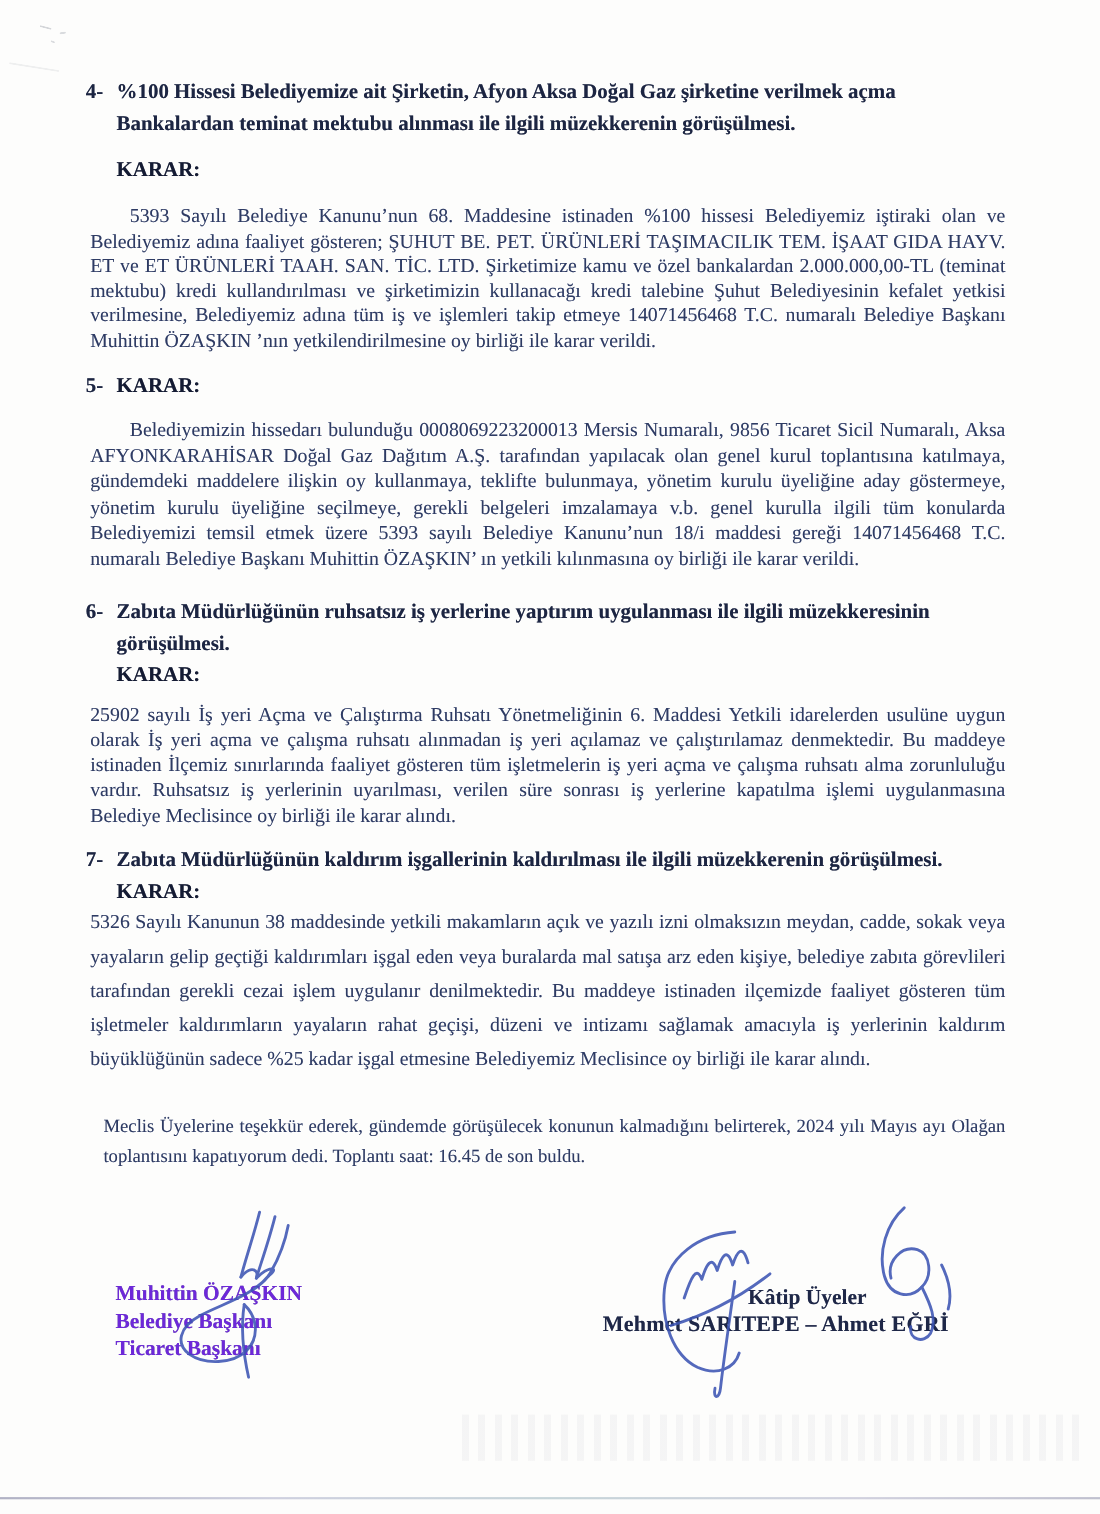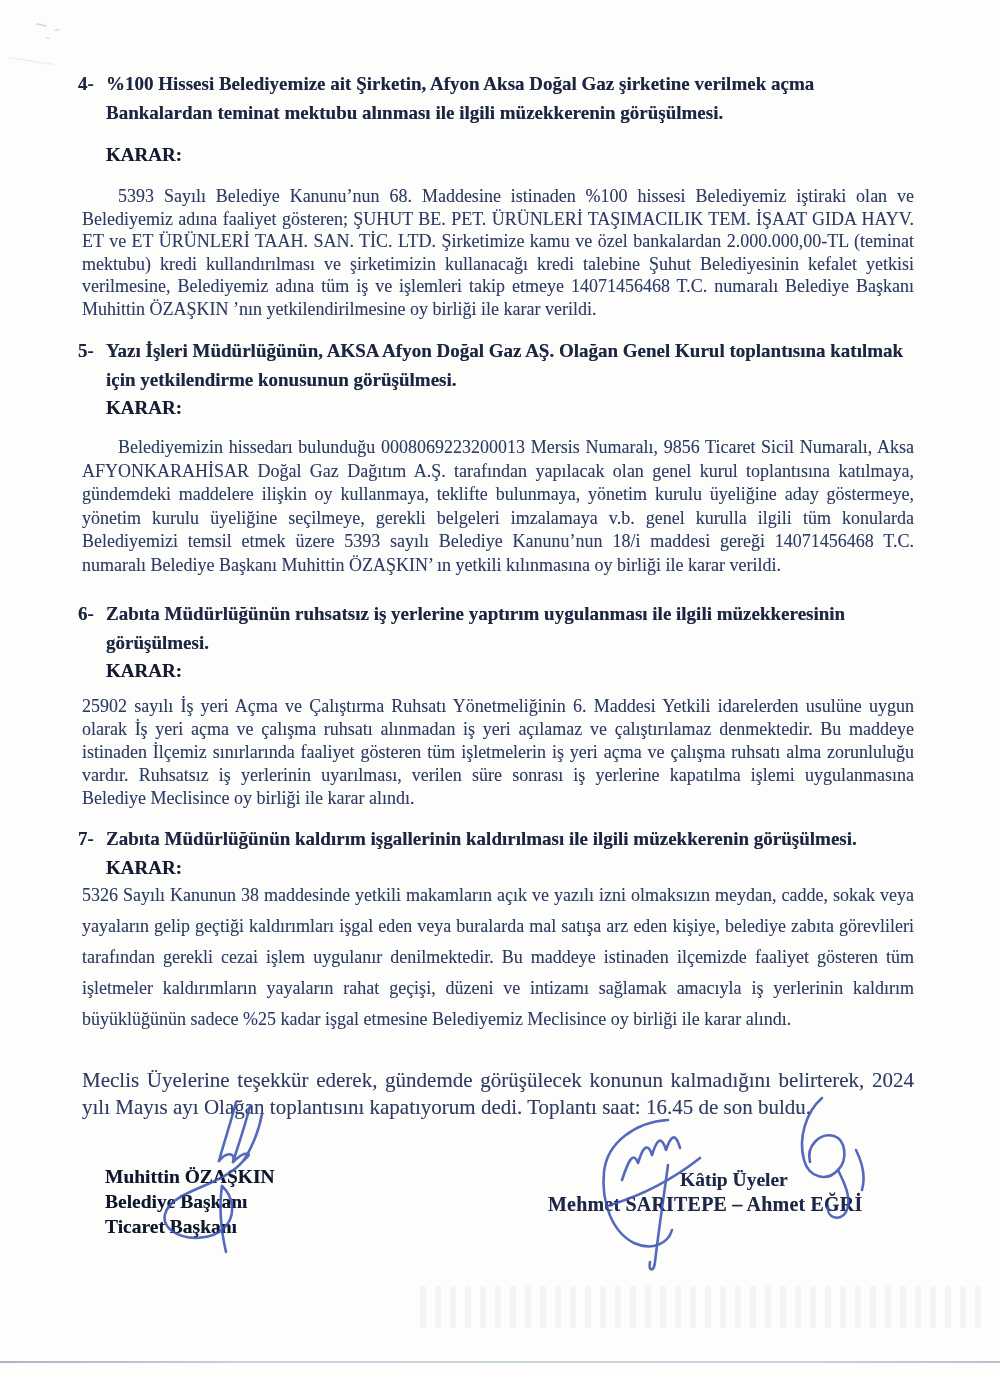--- a/index.html
+++ b/index.html
@@ -51,32 +51,32 @@
   .s4 .body{line-height:22.5px;margin-top:18px;}
   .s4 .karar{margin-top:16px;}
   .s5 .body{line-height:23.5px;margin-top:16px;}
   .s6 .body{line-height:23px;margin-top:12px;}
   .s7 .body{line-height:31px;}
   .s4{margin-bottom:17px;}
   .s5{margin-bottom:23px;}
   .s6{margin-bottom:15px;}
   .s7{margin-bottom:0;}
   .closing{
-    font-size:21px;
+    font-size:17px;
     line-height:27px;
     text-align:justify;
-    margin:32px 0 0 0;
+    margin:32px 0 0 12px;
     color:#2e3b63;
     text-shadow:0 0 .6px rgba(50,70,130,.35);
   }
   .sig-row{position:absolute;left:0;top:1164px;width:1000px;}
   .sig-left{
     position:absolute;left:105px;top:0;
     font-weight:700;font-size:19.5px;line-height:25px;
-    color:#0f172a;
+    color:#6d28d9;
     text-shadow:0 0 .5px rgba(20,30,70,.5);
   }
   .sig-right{
     position:absolute;left:548px;top:4px;width:340px;
     font-weight:700;color:#1e2747;
     text-shadow:0 0 .5px rgba(20,30,70,.5);
   }
   .sig-right .katip{font-size:19.5px;line-height:24px;padding-left:132px;}
   .sig-right .names{font-size:20px;line-height:25px;letter-spacing:.2px;}
   .signature-layer{position:absolute;left:0;top:0;pointer-events:none;}
@@ -114,21 +114,20 @@
       </div>
       <div>
         <span class="karar">KARAR:</span>
       </div>
       <p class="body indent">5393 Sayılı Belediye Kanunu’nun 68. Maddesine istinaden %100 hissesi Belediyemiz iştiraki olan ve Belediyemiz adına faaliyet gösteren; ŞUHUT BE. PET. ÜRÜNLERİ TAŞIMACILIK TEM. İŞAAT GIDA HAYV. ET ve ET ÜRÜNLERİ TAAH. SAN. TİC. LTD. Şirketimize kamu ve özel bankalardan 2.000.000,00-TL (teminat mektubu) kredi kullandırılması ve şirketimizin kullanacağı kredi talebine Şuhut Belediyesinin kefalet yetkisi verilmesine, Belediyemiz adına tüm iş ve işlemleri takip etmeye 14071456468 T.C. numaralı Belediye Başkanı Muhittin ÖZAŞKIN ’nın yetkilendirilmesine oy birliği ile karar verildi.</p>
     </section>
 
     <section class="item s5">
       <div class="item-title">
         <span class="item-num">5-</span>
-        <span>Yazı İşleri Müdürlüğünün, AKSA Afyon Doğal Gaz AŞ. Olağan Genel Kurul toplantısına katılmak için yetkilendirme konusunun görüşülmesi.</span>
       </div>
       <div>
         <span class="karar">KARAR:</span>
       </div>
       <p class="body indent">Belediyemizin hissedarı bulunduğu 0008069223200013 Mersis Numaralı, 9856 Ticaret Sicil Numaralı, Aksa AFYONKARAHİSAR Doğal Gaz Dağıtım A.Ş. tarafından yapılacak olan genel kurul toplantısına katılmaya, gündemdeki maddelere ilişkin oy kullanmaya, teklifte bulunmaya, yönetim kurulu üyeliğine aday göstermeye, yönetim kurulu üyeliğine seçilmeye, gerekli belgeleri imzalamaya v.b. genel kurulla ilgili tüm konularda Belediyemizi temsil etmek üzere 5393 sayılı Belediye Kanunu’nun 18/i maddesi gereği 14071456468 T.C. numaralı Belediye Başkanı Muhittin ÖZAŞKIN’ ın yetkili kılınmasına oy birliği ile karar verildi.</p>
     </section>
 
     <section class="item s6">
       <div class="item-title">
         <span class="item-num">6-</span>

